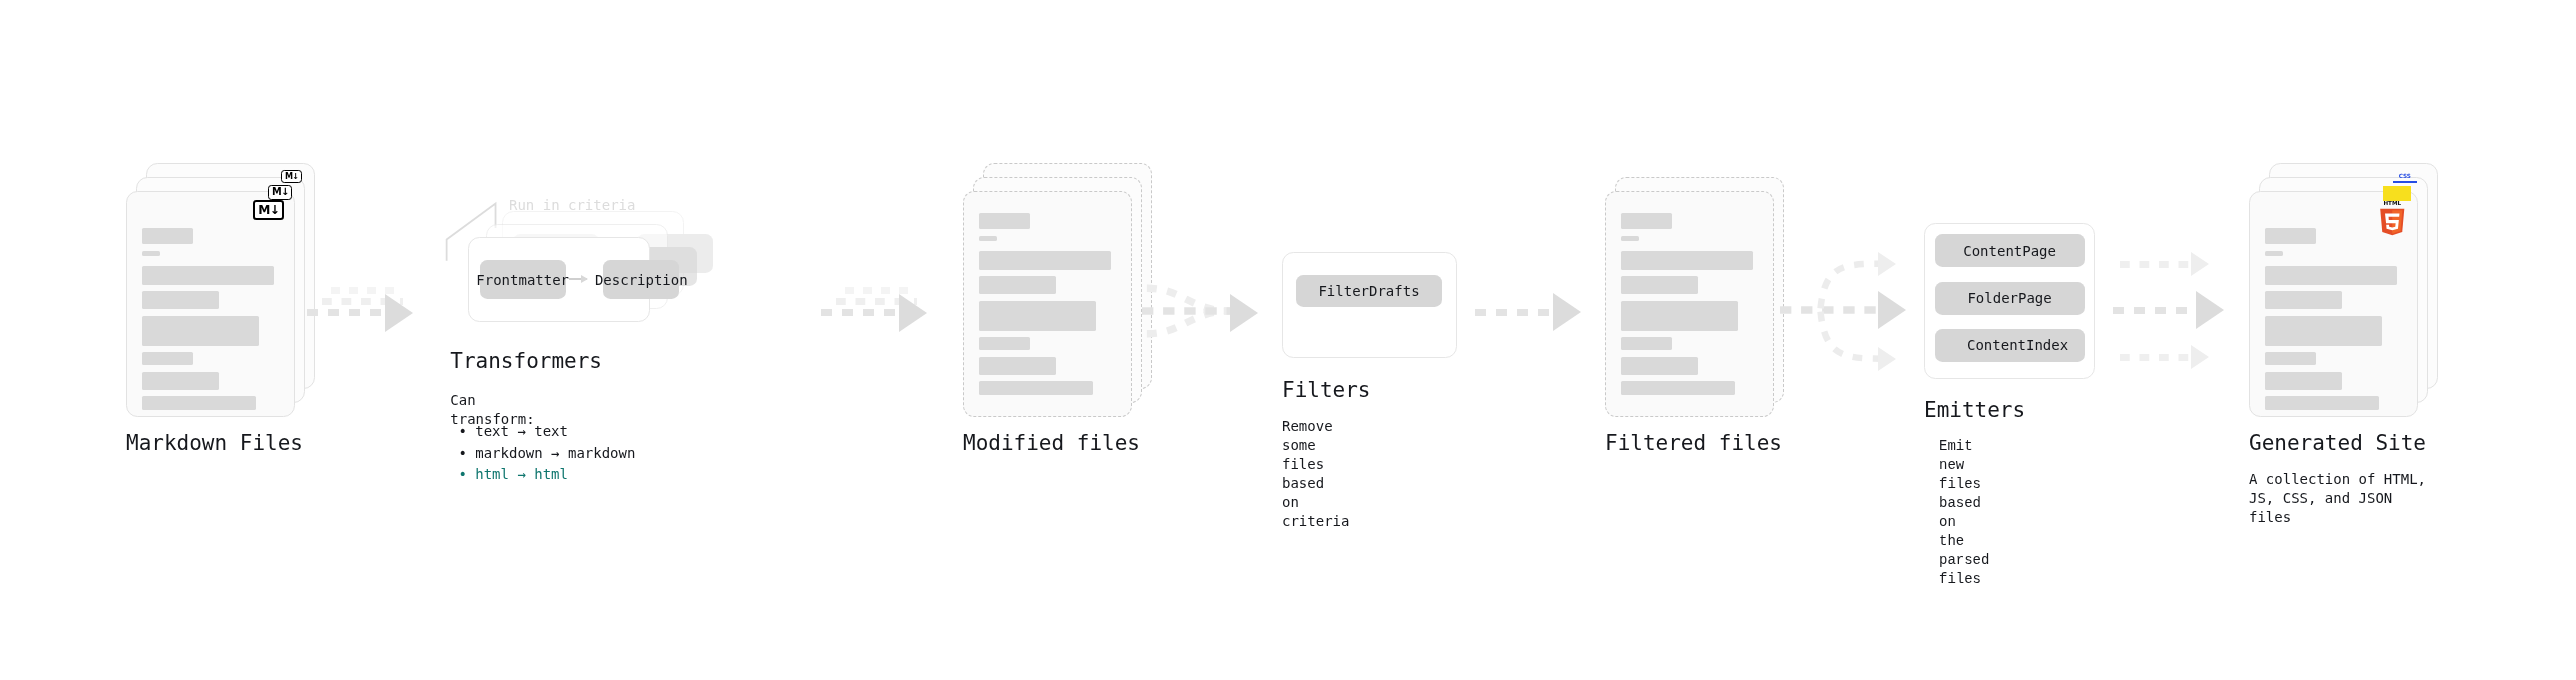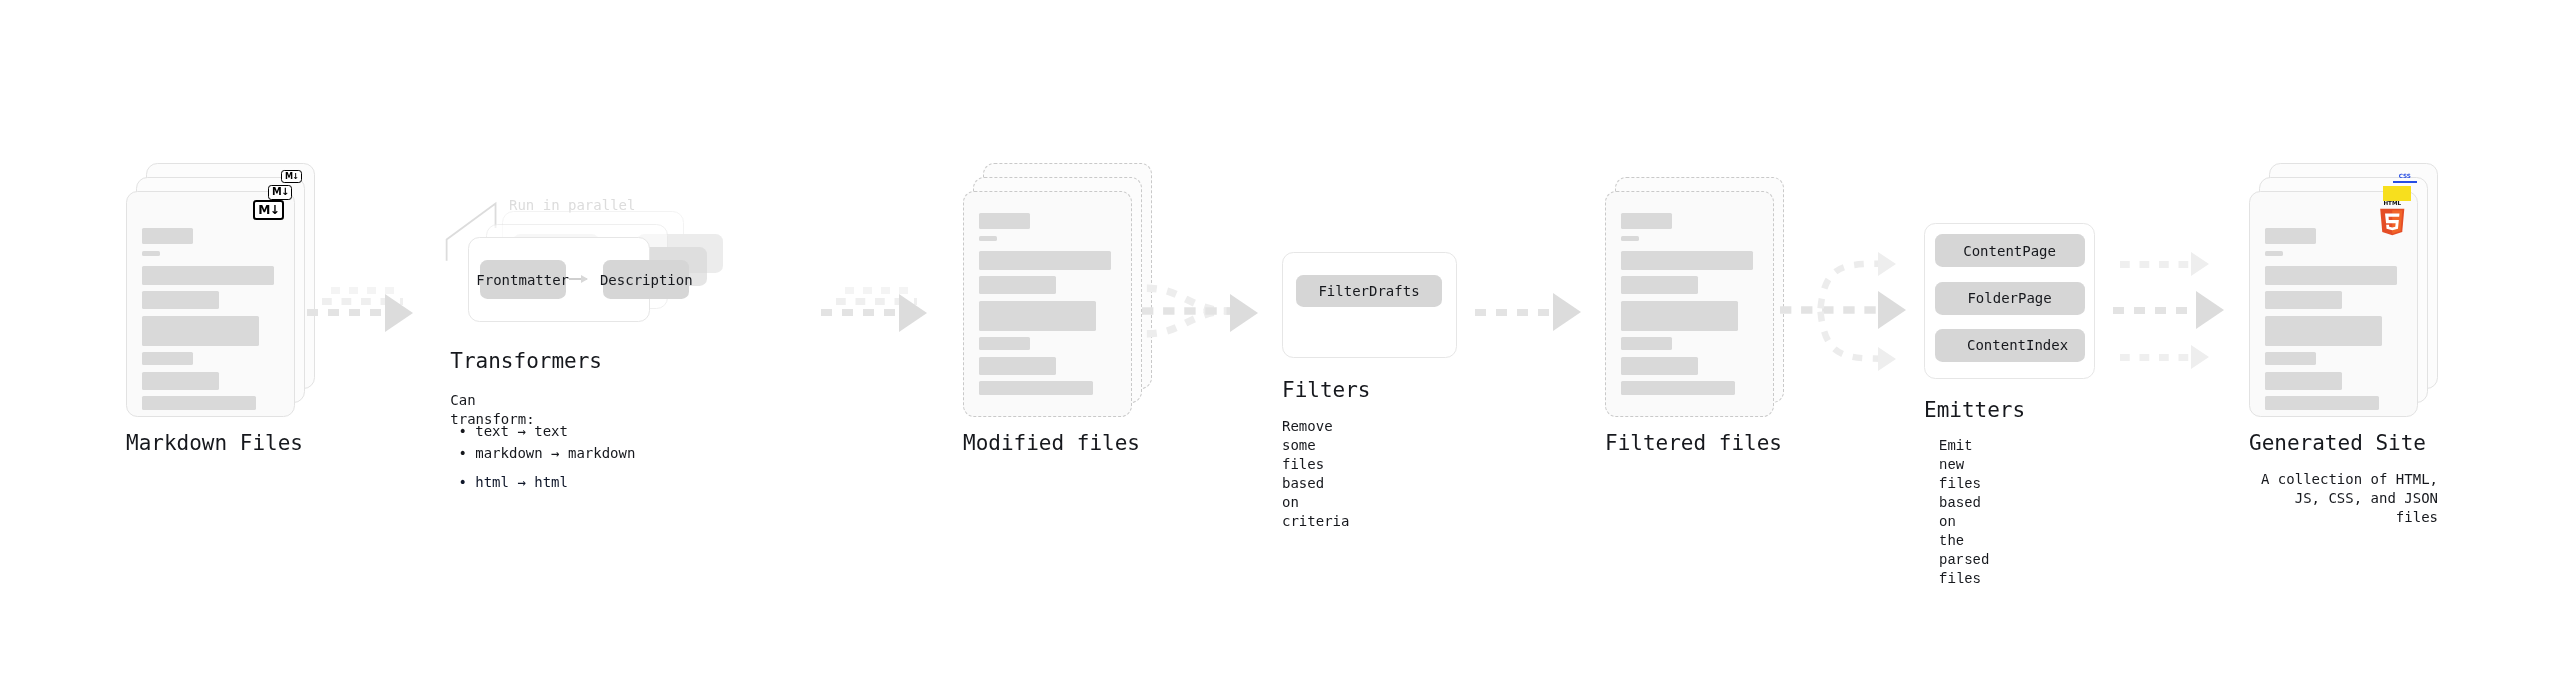--- a/index.html
+++ b/index.html
@@ -81,21 +81,21 @@
     display: flex; align-items: center; justify-content: center;
     font-size: 14px; color: #16181d;
     white-space: nowrap;
   }
 
   
   .tgroup { position: absolute; width: 182px; height: 85px; margin-left: 18px; }
   .tgroup .panel { left:0; top:0; width: 182px; height: 85px; }
   .tgroup .chip { position: absolute; top: 23px; height: 39px; }
   .tgroup .chip.fm { left: 11.4px; width: 86px; }
-  .tgroup .chip.ds { left: 135px; width: 86px; }
+  .tgroup .chip.ds { left: 135px; width: 76px; }
 
   .arrow-sm { position: absolute; height: 1.6px; background: #d8d8d8; }
   .arrow-sm::after {
     content: ''; position: absolute; right: -0.8px; top: -3.3px;
     border-left: 7.3px solid #d8d8d8;
     border-top: 4.1px solid transparent;
     border-bottom: 4.1px solid transparent;
   }
 
   
@@ -154,21 +154,21 @@
     <div class="dash-line pale" style="left:14.6px; top:18px; width:81px;"></div>
     <div class="dash-line" style="left:0px; top:29px; width:96px;"></div>
     <div class="tri" style="left:78px; top:14px;"></div>
   </div>
 
   <div class="stage" style="left:447px; top:203px;">
 
     <svg class="bracket" style="left:-1.6px; top:-6.5px; width:163px; height:67px;" viewBox="0 0 200 82">
       <path d="M2 78 L2 52 L62 8 L62 38" fill="none" stroke="#dcdcdc" stroke-width="2.2"></path>
     </svg>
-    <div class="run-label" style="left:62px; top:-6.5px;">Run in parallel</div>
+    <div class="run-label" style="left:62px; top:-6.5px;">Run in criteria</div>
 
     <div class="tgroup" style="left:37px; top:8.1px; opacity:0.45;">
       <div class="panel"></div>
       <div class="chip fm"></div>
       <div class="chip ds"></div>
       <div class="arrow-sm" style="left:101px; top:41px; width:18px;"></div>
     </div>
 
     <div class="tgroup" style="left:21px; top:21px; opacity:0.62;">
       <div class="panel"></div>
@@ -186,21 +186,21 @@
 
     <div class="label-title" style="position:absolute;left:3.3px;top:146px;">Transformers</div>
     <div class="label-desc" style="position:absolute;left:3.3px;top:177px;">Can transform:</div>
     <div style="position:absolute;left:11.4px;top:198px;">
       <div style="font-size:14px;color:#16181d;line-height:1.55;white-space:nowrap;margin-top:20px;">
         •&nbsp;<span>text → text</span>
       </div>
       <div style="font-size:14px;color:#16181d;line-height:1.55;white-space:nowrap;">
         •&nbsp;<span>markdown → markdown</span>
       </div>
-      <div style="font-size:14px;color:#0f172a;line-height:1.55;white-space:nowrap;margin-top:8px;">
+      <div style="font-size:14px;color:#0f766e;line-height:1.55;white-space:nowrap;">
         •&nbsp;<span>html → html</span>
       </div>
     </div>
   </div>
 
   <div class="conn" style="left:821px; top:280px; width:106px; height:57px;">
     <div class="dash-line palest" style="left:24.4px; top:6.5px; width:70px;"></div>
     <div class="dash-line pale" style="left:14.6px; top:18px; width:81px;"></div>
     <div class="dash-line" style="left:0px; top:29px; width:96px;"></div>
     <div class="tri" style="left:78px; top:14px;"></div>
@@ -318,18 +318,18 @@
           <div class="bar" style="width:132px;height:18.7px;"></div>
           <div class="bar" style="width:77px;height:18px;"></div>
           <div class="bar" style="width:117px;height:30px;"></div>
           <div class="bar" style="width:51px;height:13px;"></div>
           <div class="bar" style="width:77px;height:18px;"></div>
           <div class="bar" style="width:114px;height:14px;"></div>
         </div>
       </div>
     </div>
     <div class="label-title" style="position:absolute;left:0px;top:240px;">Generated Site</div>
-    <div class="label-desc" style="position:absolute;left:0px;top:268px;text-align:right;">A collection of HTML,
+    <div class="label-desc" style="position:absolute;left:0px;top:268px;">A collection of HTML,
 JS, CSS, and JSON files</div>
   </div>
 
 </div>
 
 
 </body></html>

